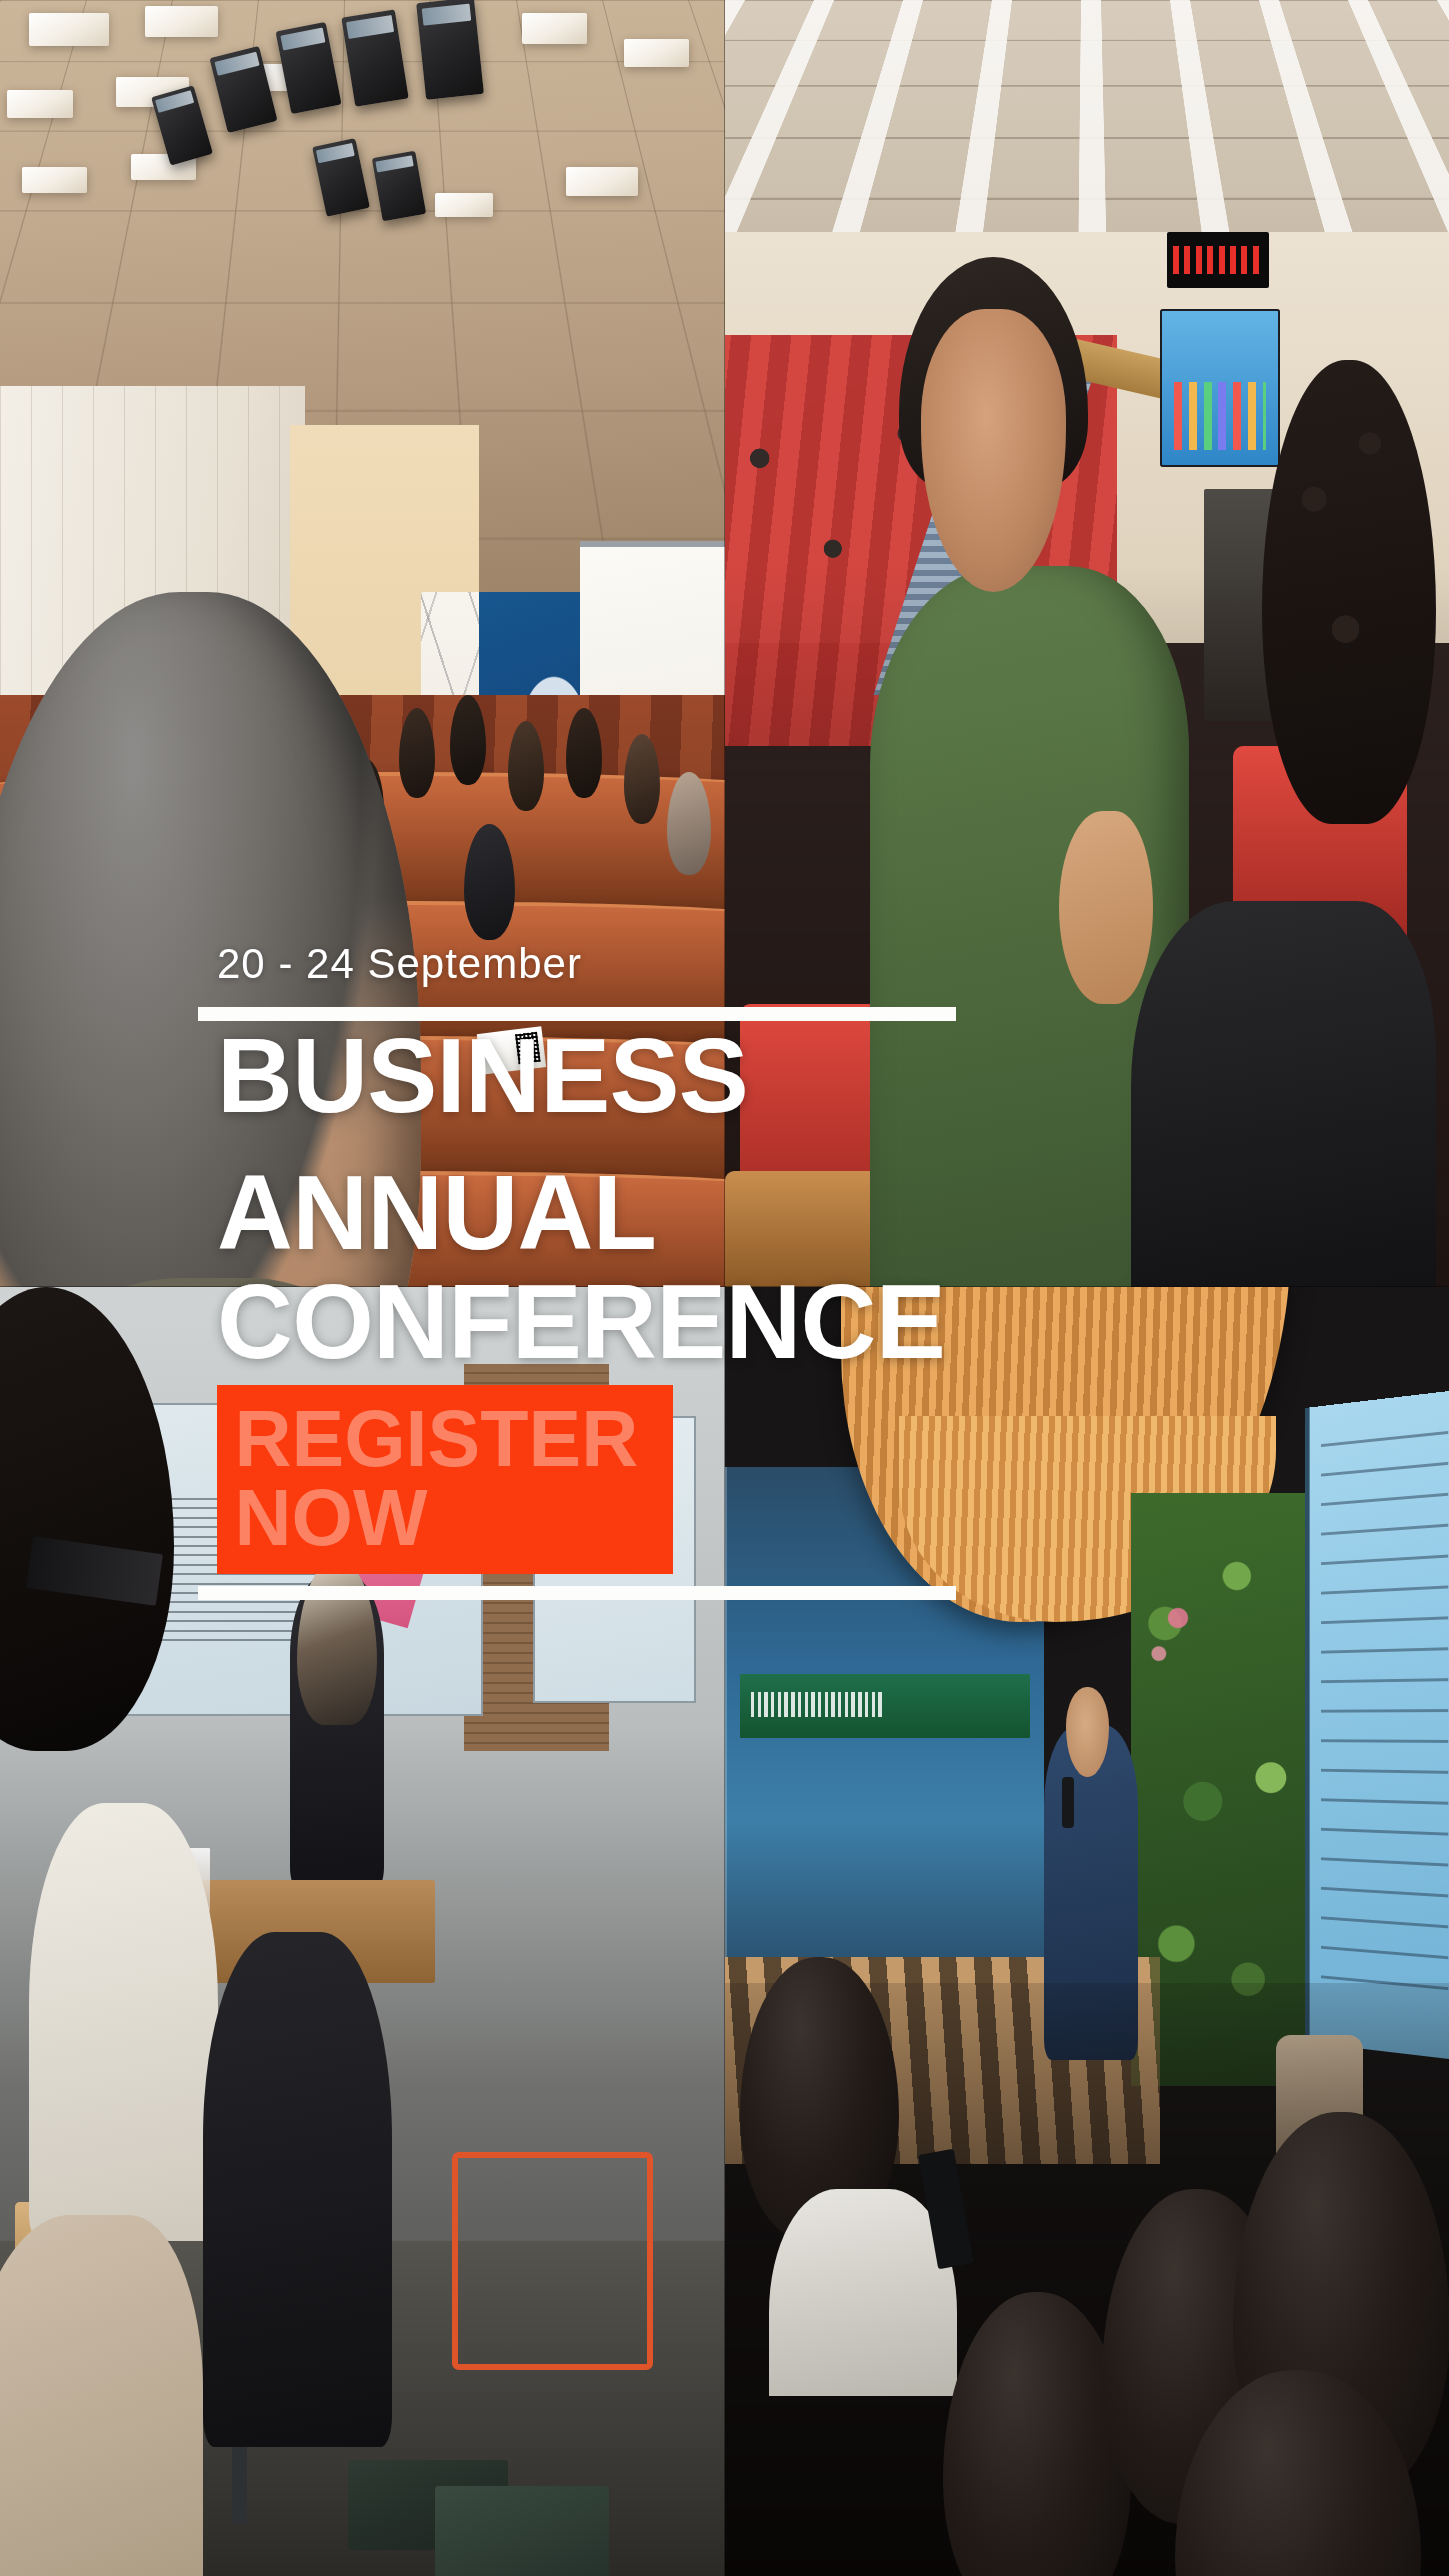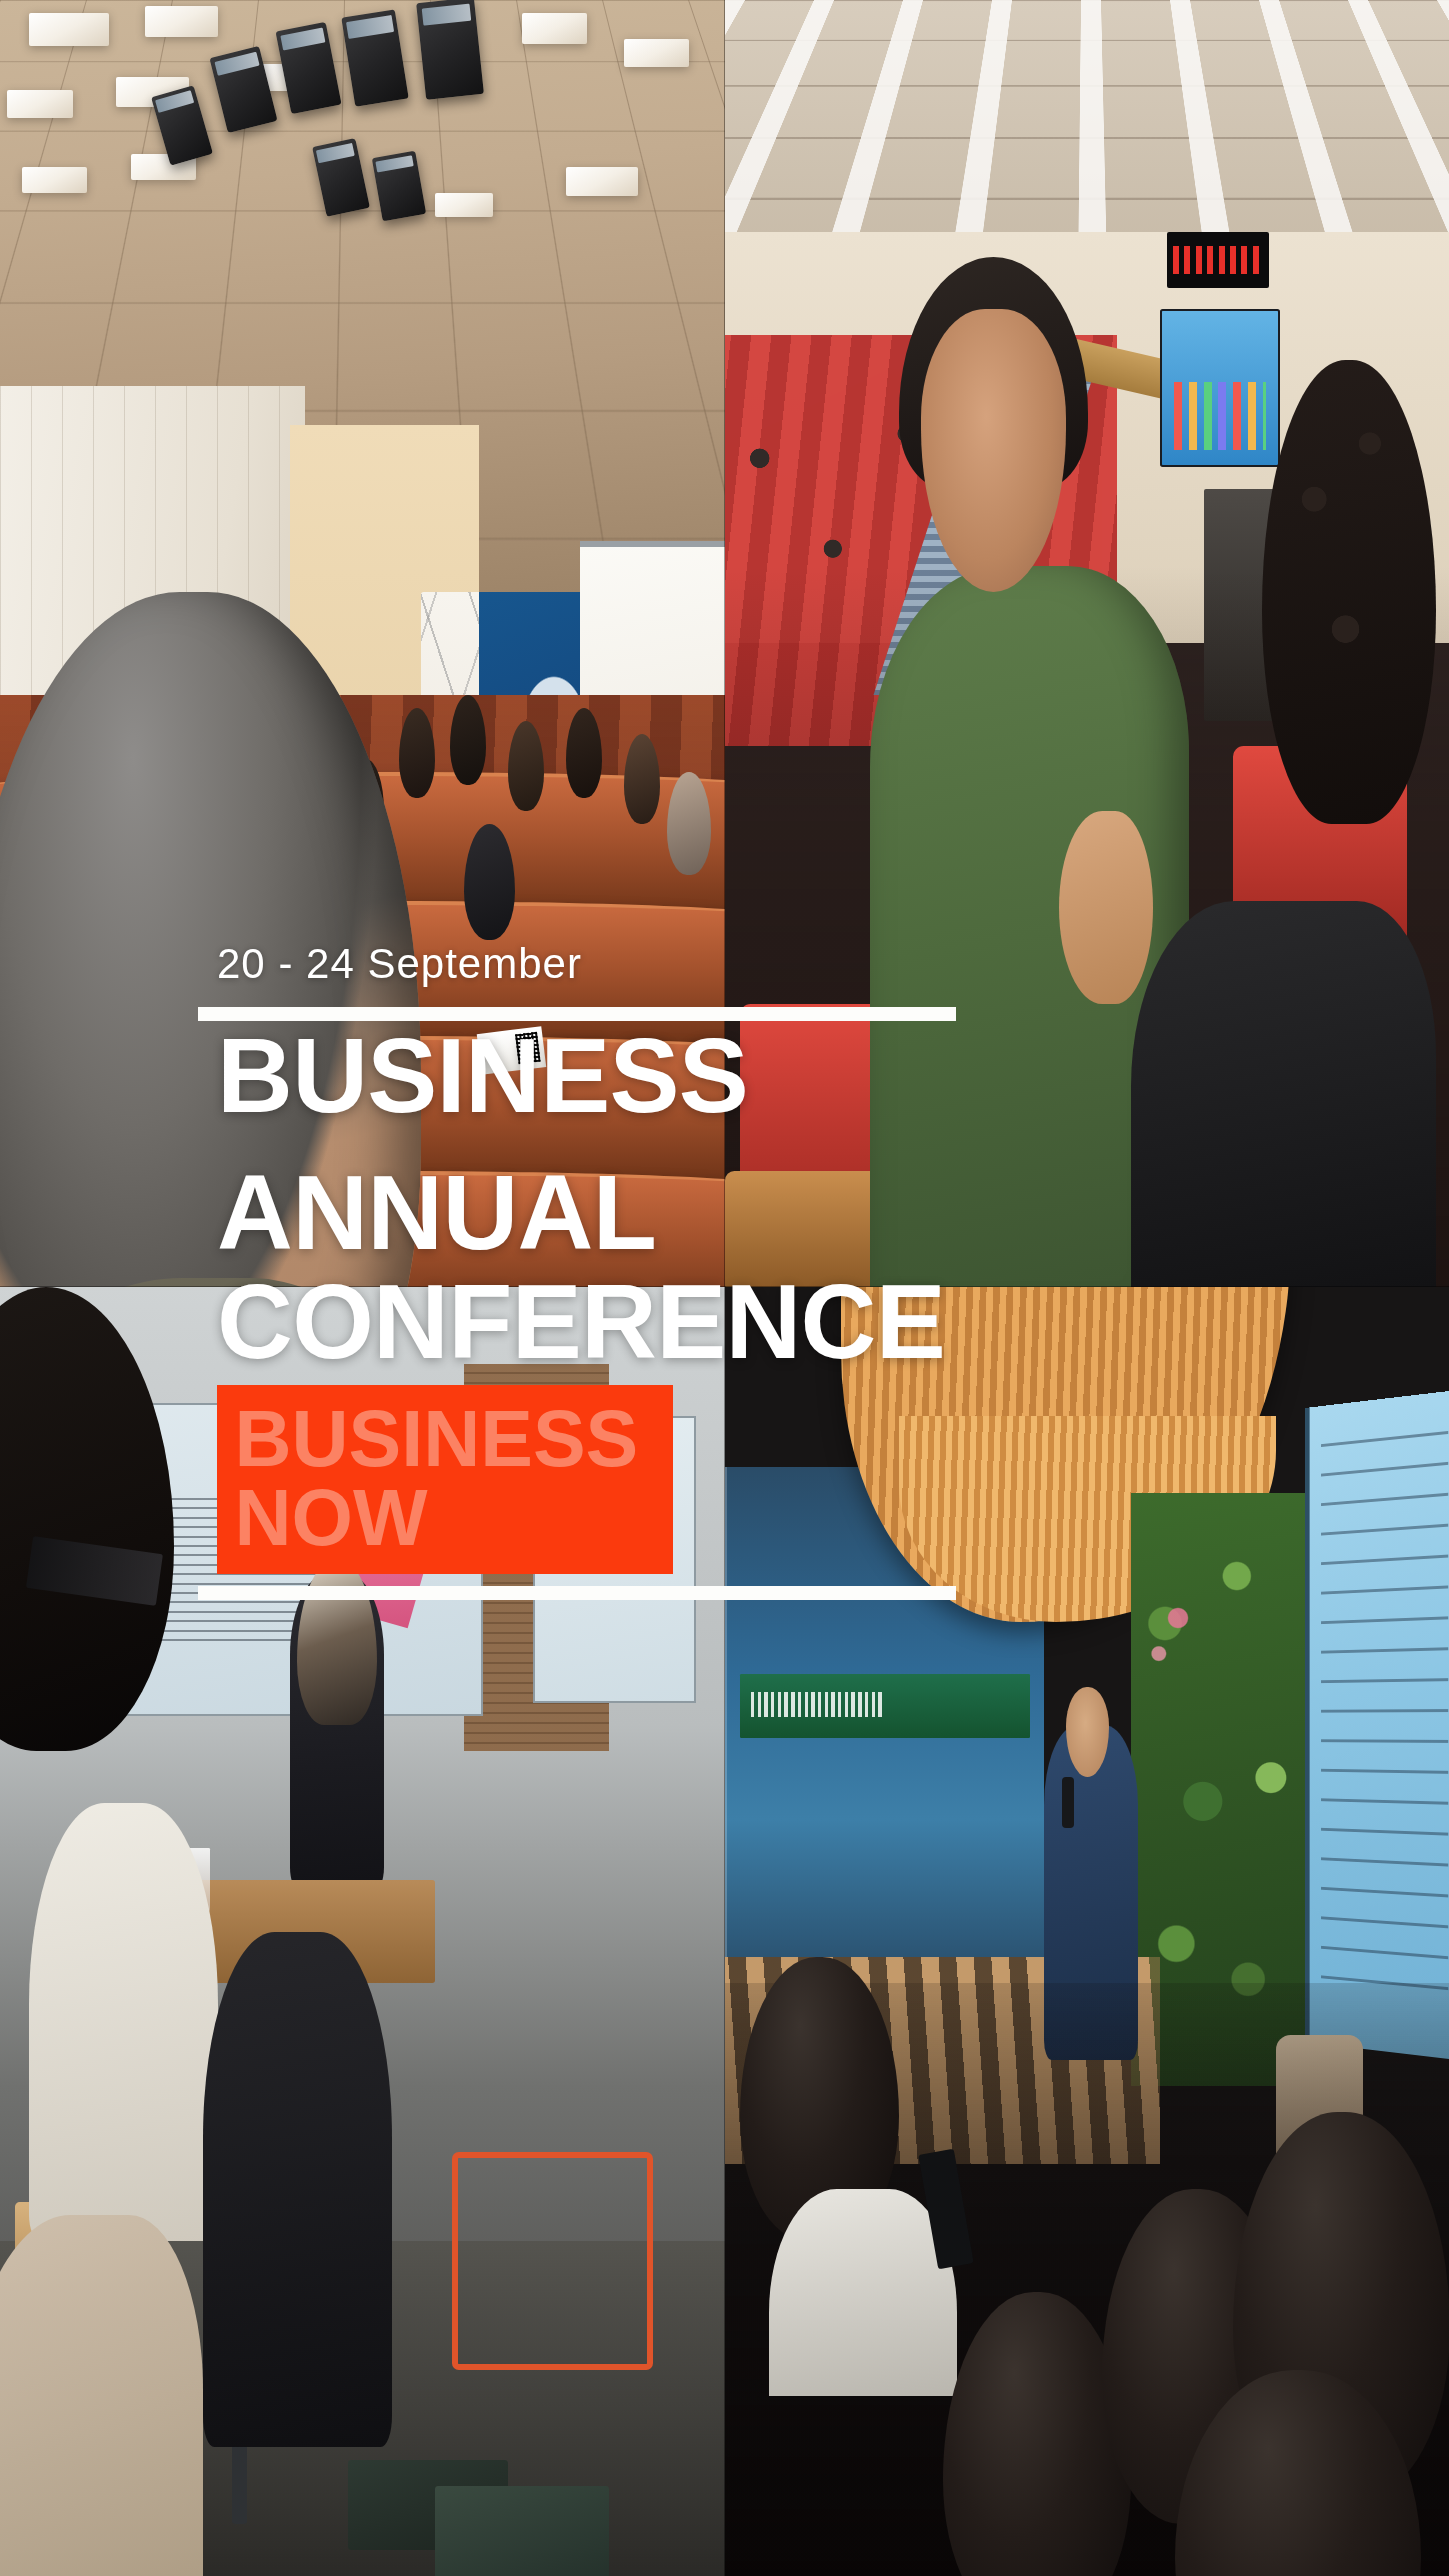--- a/index.html
+++ b/index.html
@@ -707,19 +707,19 @@
     <div class="eyebrow">20 - 24 September</div>
 
     <div class="rule"></div>
 
     <div class="headline">
       <span class="hl hl-2">BUSINESS</span>
       <span class="hl hl-1">ANNUAL</span>
       <span class="hl hl-3">CONFERENCE</span>
     </div>
 
-    <button class="cta">BUSINESS NOW</button>
+    <button class="cta">REGISTER NOW</button>
 
     <div class="rule bottom"></div>
   </div>
 
 </div>
 
 
 </body></html>

